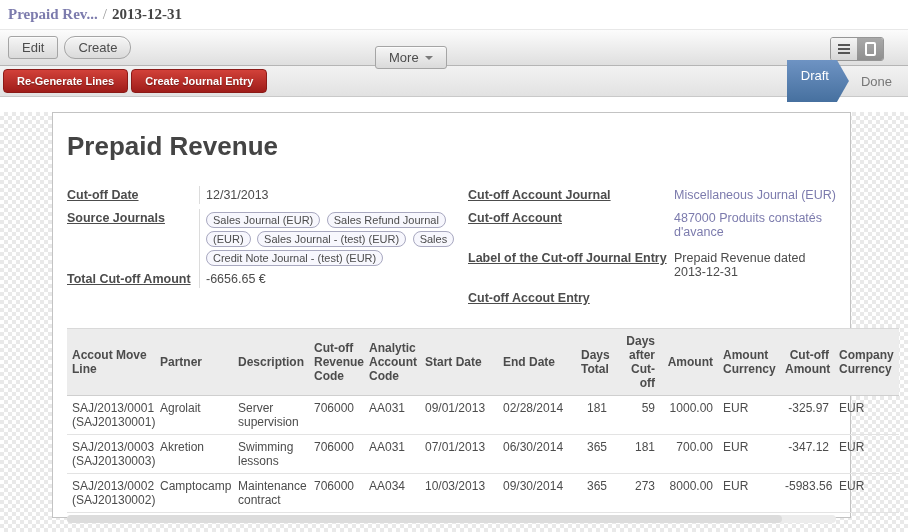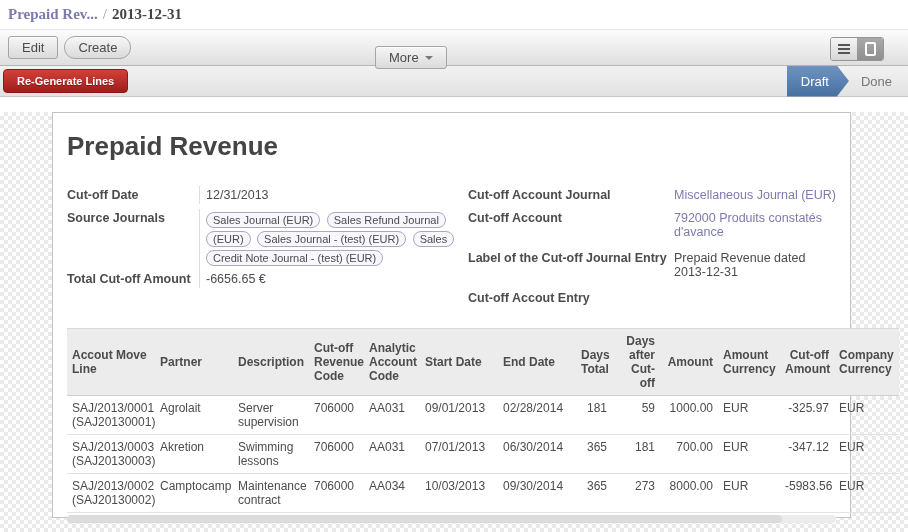--- a/index.html
+++ b/index.html
@@ -33,41 +33,41 @@
   .icon-list i { display:block; width:12px; height:2px; background:#555; }
   .icon-form { width:11px; height:14px; border:2px solid #fff; border-radius:2px; }
 
   
   .statusbar { height:31px; background:linear-gradient(#f2f2f2,#e2e2e2);
     border-bottom:1px solid #c9c9c9; display:flex; align-items:center; }
   .btn-red { background:linear-gradient(#d24139,#9f1d1a); border:1px solid #8c1b18;
     border-radius:4px; color:#fff; font-weight:bold; font-size:11px;
     padding:5px 13px; margin-left:3px; cursor:pointer; text-shadow:0 1px 1px rgba(0,0,0,.35); }
   .stage-area { margin-left:auto; display:flex; align-items:center; height:31px; }
-  .stage-draft { height:31px; line-height:31px; color:#fff; font-size:13px;
+  .stage-draft { height:42px; line-height:31px; color:#fff; font-size:13px;
     background:linear-gradient(#6e93c3,#46709f); padding:0 20px 0 14px;
     clip-path:polygon(0 0, calc(100% - 12px) 0, 100% 50%, calc(100% - 12px) 100%, 0 100%); }
   .stage-done { color:#777; font-size:13px; padding:0 16px 0 12px; line-height:31px; }
 
   
   .content { height:435px;
     background-color:#fff;
     background-image:
       linear-gradient(45deg,#e9e9e9 25%,transparent 25%,transparent 75%,#e9e9e9 75%),
       linear-gradient(45deg,#e9e9e9 25%,transparent 25%,transparent 75%,#e9e9e9 75%);
     background-size:8px 8px; background-position:0 0,4px 4px; }
   .sheet { width:799px; height:406px; margin:15px 0 0 52px; background:#fff;
     border:1px solid #c3c3c3; padding:10px 14px 0 14px; position:relative; }
   .sheet-title { font-size:26px; font-weight:bold; color:#444; margin:8px 0 24px 0; }
 
   .form-area { display:flex; }
   .fgroup-left { width:401px; }
   .fgroup-right { width:368px; }
   .frow { display:flex; align-items:flex-start; min-height:23px; }
-  .flabel { font-size:12.5px; font-weight:bold; color:#4c4c4c; white-space:nowrap; padding-top:2px; }
+  .flabel { font-size:12.5px; font-weight:bold; color:#4c4c4c; white-space:nowrap; padding-top:2px;text-decoration:underline; }
   .fgroup-left .flabel { width:132px; }
   .fgroup-right .flabel { width:200px; }
   .fvalue { font-size:12.5px; color:#4c4c4c; padding:2px 0 2px 6px; flex:1; }
   .fgroup-left .fvalue { border-left:1px solid #dcdcdc; }
   .fvalue a { color:#7c7bad; text-decoration:none; }
   .mt8 { margin-top:8px; }
 
   .tags { width:258px; line-height:19px; }
   .tag { display:inline; font-size:11px; color:#4c4c4c; background:#f7f7fd;
     border:1px solid #a9a9c0; border-radius:8px; padding:1px 6px; margin-right:3px;
@@ -117,20 +117,21 @@
         </span>
     </span>
     <span class="sw-btn active">
       <span class="icon-form"></span>
     </span>
   </span>
 </div>
 
 <div class="statusbar">
   <span class="btn-red">Re-Generate Lines</span>
+  <span class="btn-red">Create Journal Entry</span>
   <span class="stage-area">
     <span class="stage-draft">Draft</span>
     <span class="stage-done">Done</span>
   </span>
 </div>
 
 <div class="content">
   <div class="sheet">
     <div class="sheet-title">Prepaid Revenue</div>
 
@@ -160,21 +161,21 @@
       <div class="fgroup-right">
         <div class="frow">
           <span class="flabel">Cut-off Account Journal</span>
           <span class="fvalue">
             <a href="#">Miscellaneous Journal (EUR)</a>
           </span>
         </div>
         <div class="frow">
           <span class="flabel">Cut-off Account</span>
           <span class="fvalue">
-            <a href="#">792000 Produits constatés d'avance</a>
+            <a href="#">487000 Produits constatés d'avance</a>
           </span>
         </div>
         <div class="frow mt8">
           <span class="flabel">Label of the Cut-off Journal Entry</span>
           <span class="fvalue">Prepaid Revenue dated 2013-12-31</span>
         </div>
         <div class="frow mt8">
           <span class="flabel">Cut-off Accout Entry</span>
           <span class="fvalue"></span>
         </div>

